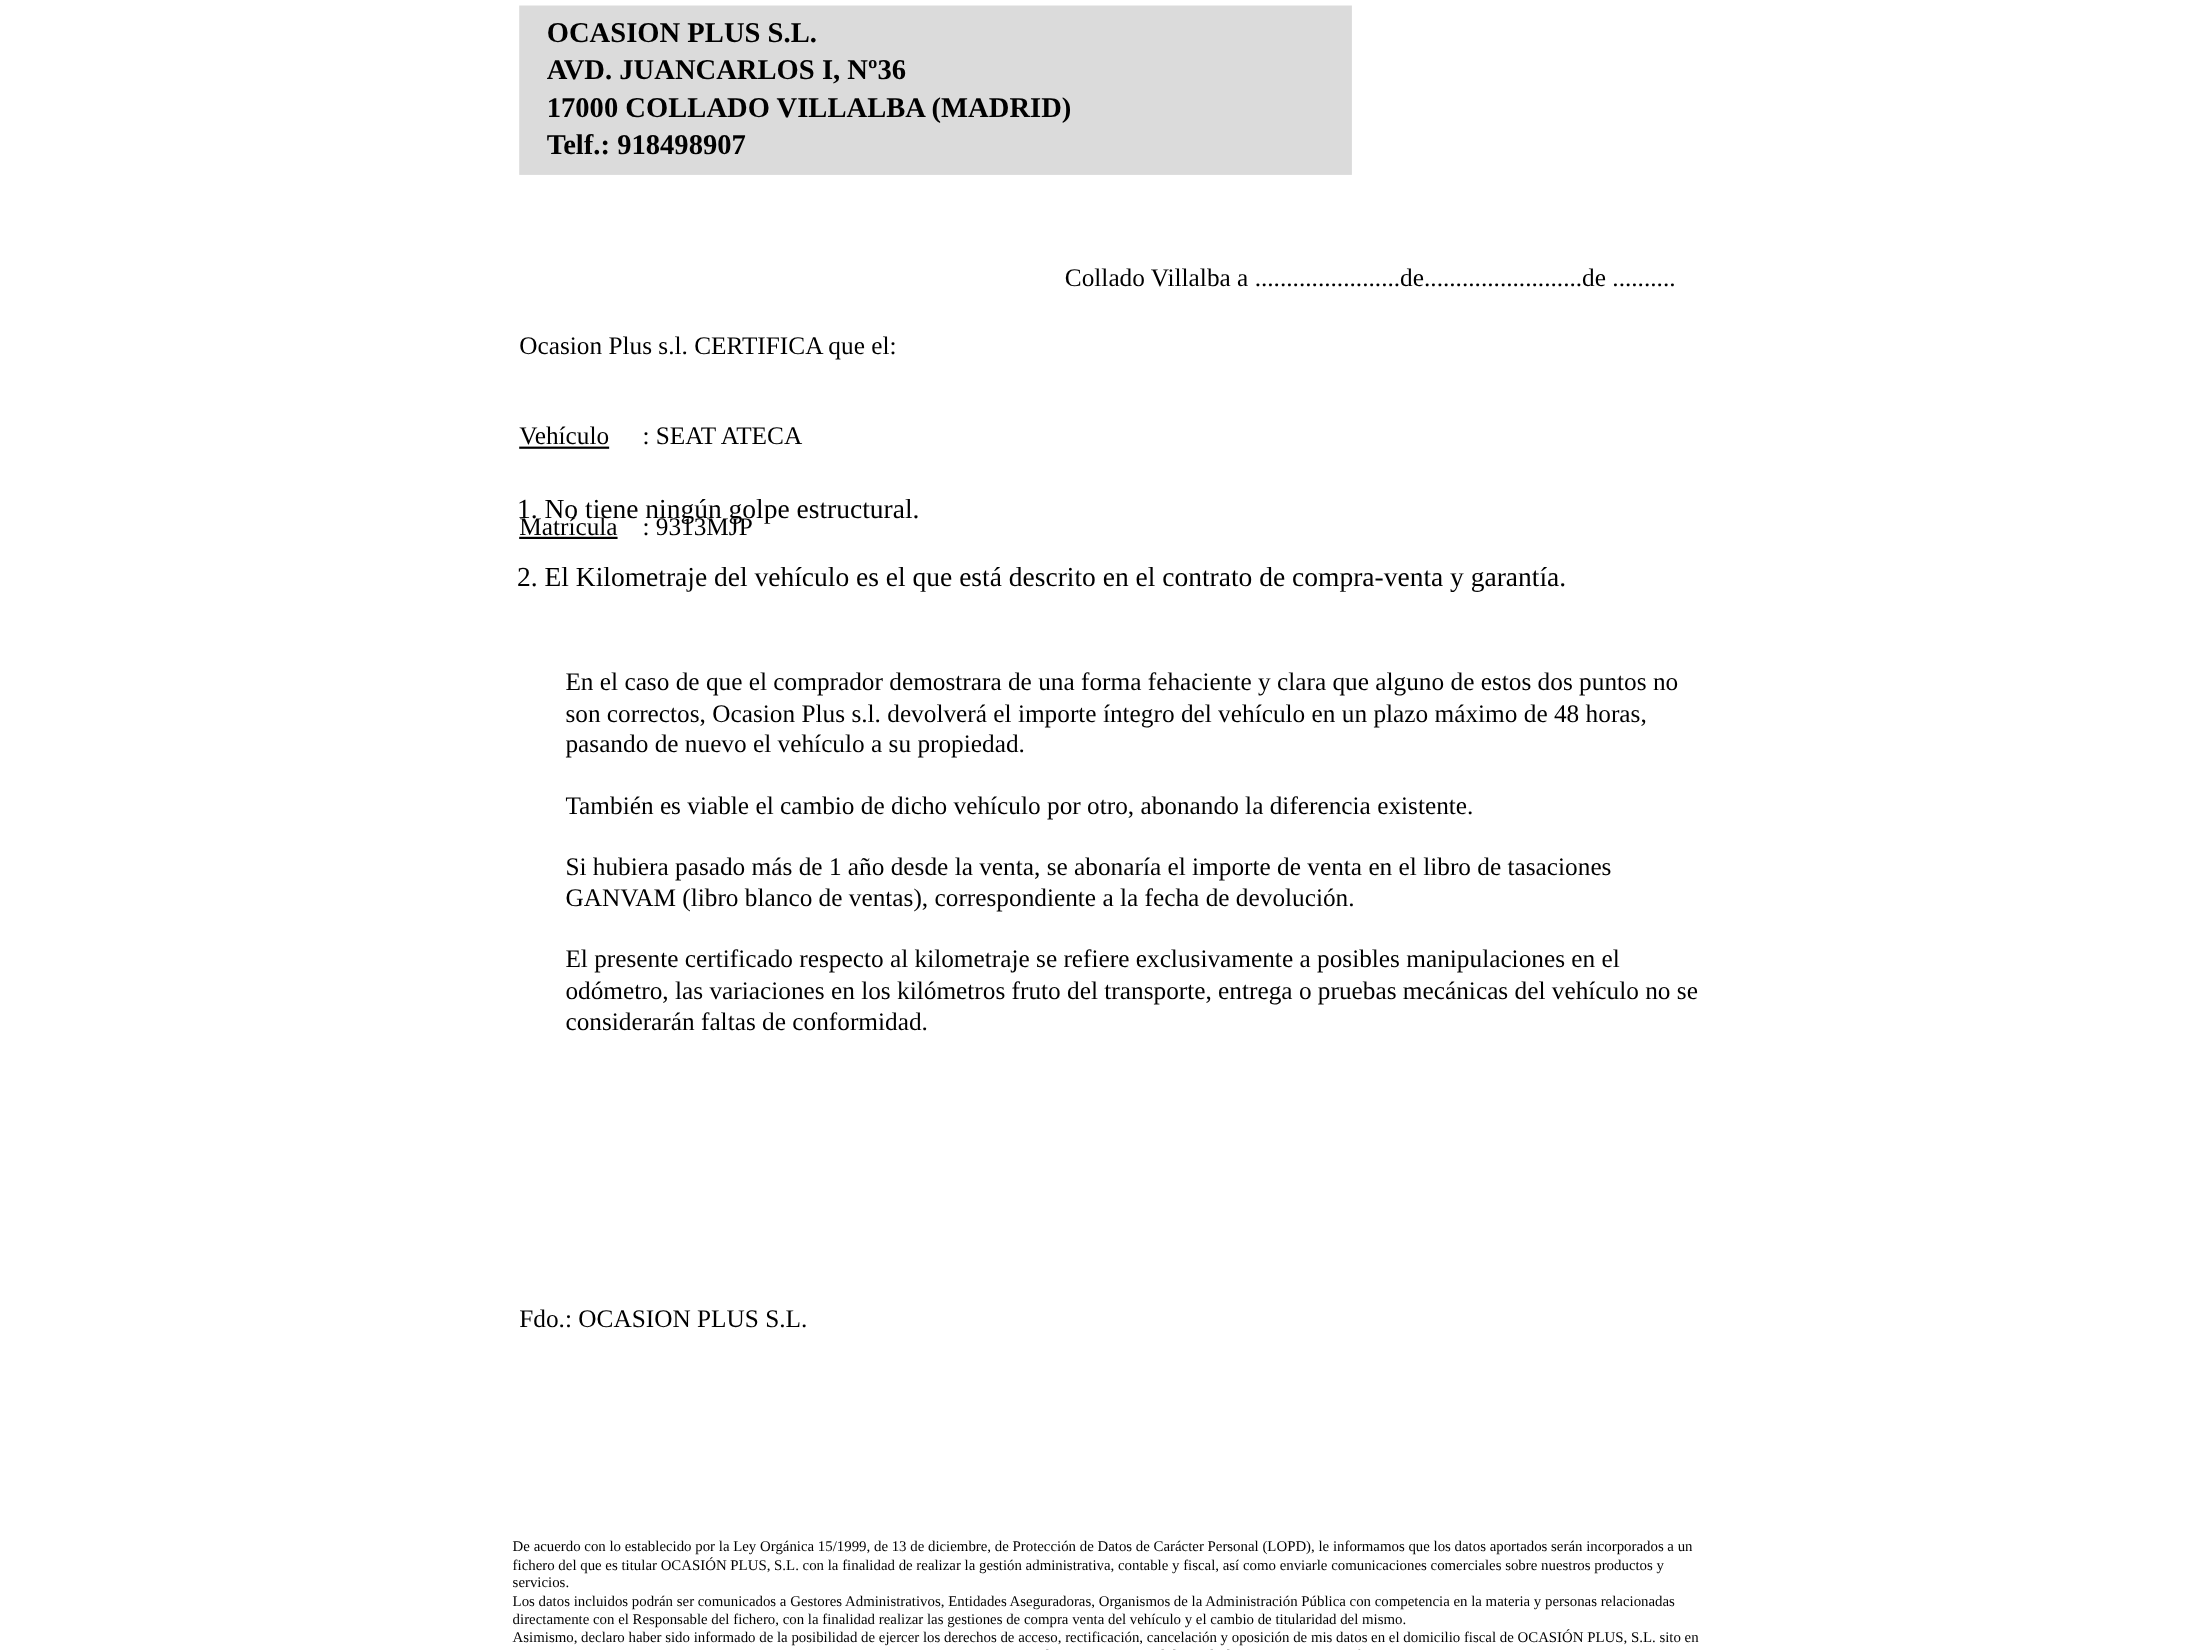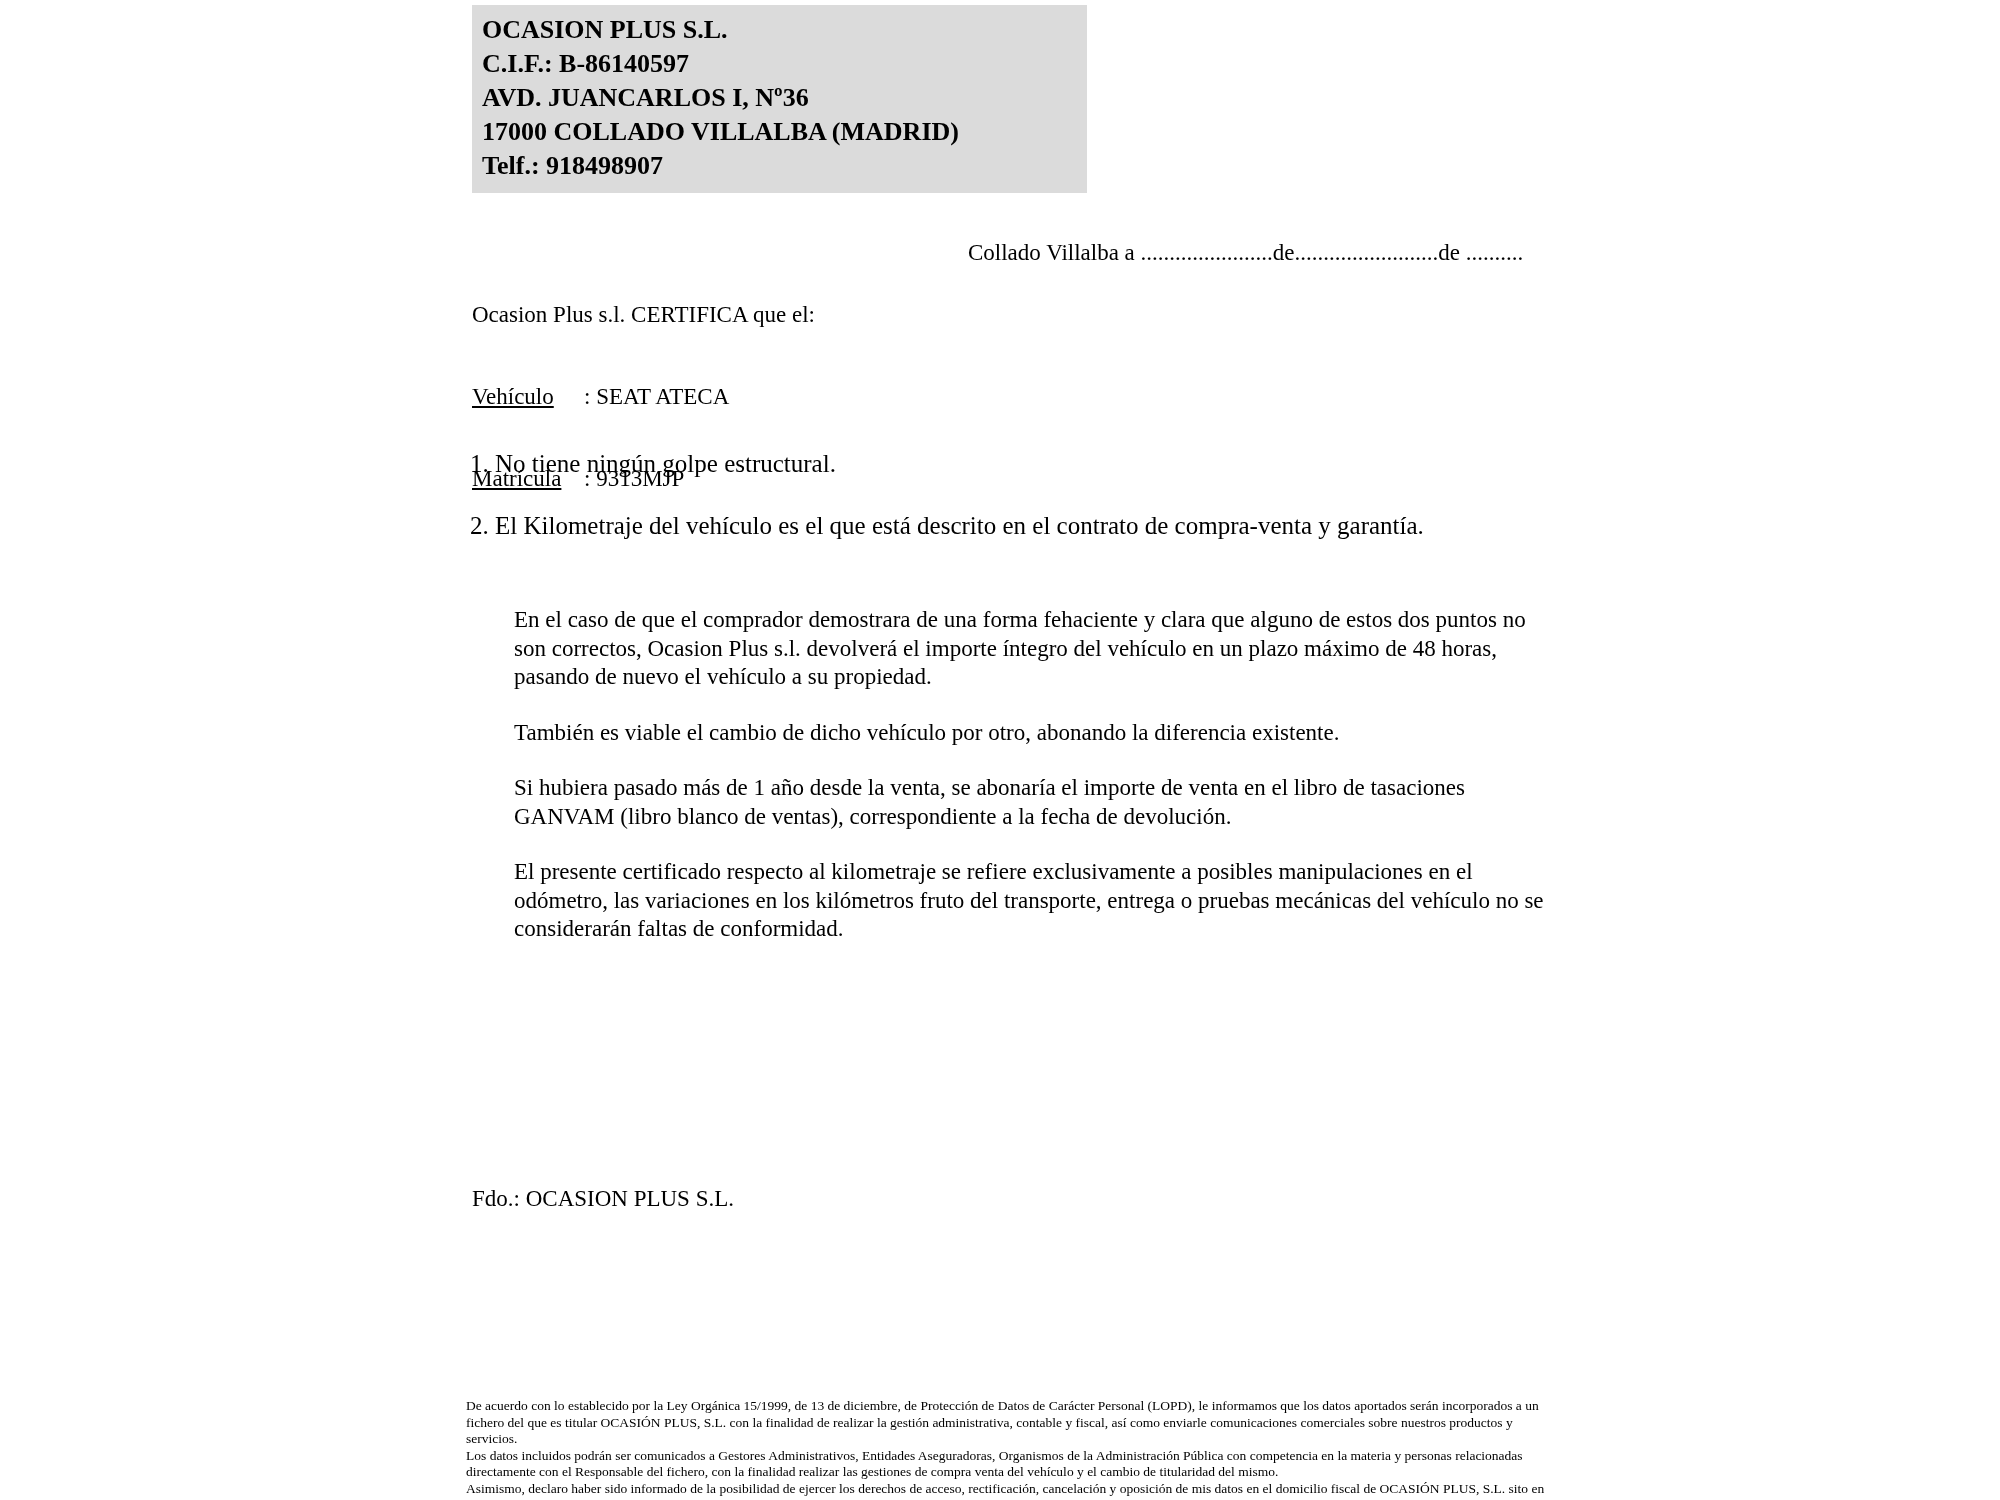--- a/index.html
+++ b/index.html
@@ -11,23 +11,23 @@
     font-family: "Liberation Serif", "DejaVu Serif", serif;
     color: #000000;
     overflow: hidden;
   }
   .page { position: absolute; inset: 0; background: #ffffff; }
 
   .company-box {
     position: absolute;
     left: 472px;
     top: 5px;
-    width: 615px;
+    width: 757px;
     background: #dbdbdb;
-    padding: 8px 10px 10px 10px;
+    padding: 8px 10px 10px 25px;
   }
   .company-box .line {
     font-weight: 700;
     font-size: 26px;
     line-height: 34px;
     white-space: nowrap;
   }
 
   .date-line {
     position: absolute;
@@ -84,21 +84,20 @@
     text-align: left;
   }
 </style>
 </head>
 <body>
 
 <div class="page">
 
   <div class="company-box">
     <div class="line">OCASION PLUS S.L.</div>
-    <div class="line">C.I.F.: B-86140597</div>
     <div class="line">AVD. JUANCARLOS I, Nº36</div>
     <div class="line">17000 COLLADO VILLALBA (MADRID)</div>
     <div class="line">Telf.: 918498907</div>
   </div>
 
   <div class="date-line">Collado Villalba a .......................de.........................de ..........</div>
 
   <div class="cert-block">
     <div>Ocasion Plus s.l. CERTIFICA que el:</div>
     <div>

